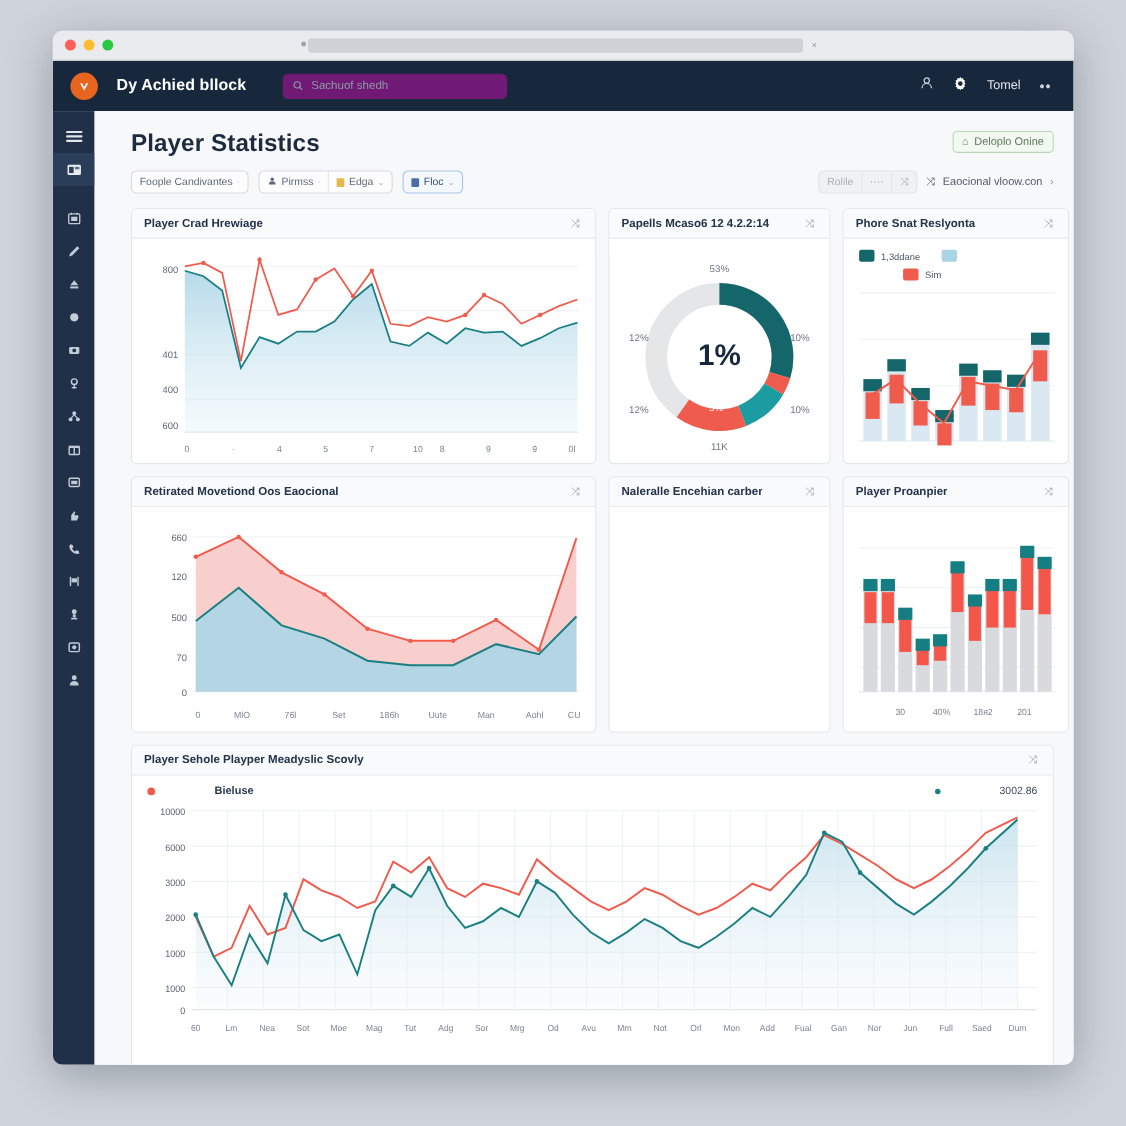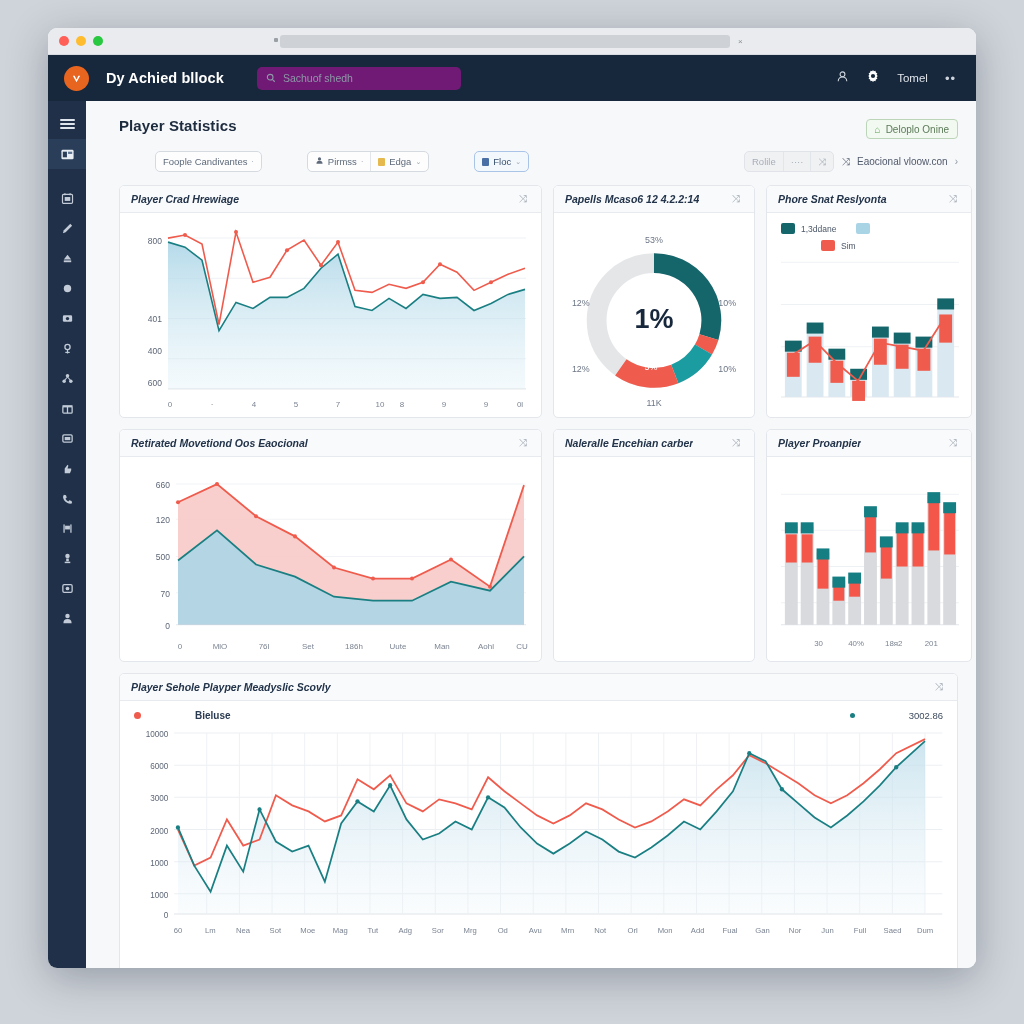--- a/index.html
+++ b/index.html
@@ -104,41 +104,41 @@
   }
   .side-item.active { background: #2b3e59; }
   .side-item svg { display: block; }
   .side-gap { height: 14px; }
   
   .main {
     flex: 1 1 auto; background: #f7f8fa; overflow: hidden;
     display: flex; flex-direction: column; min-width: 0;
   }
   .page-title {
-    font-size: 15px; font-weight: bold; color: #1d2b3e;
+    font-size: 22px; font-weight: bold; color: #1d2b3e;
     padding: 16px 0 0 33px; letter-spacing: .1px;
   }
   .title-row { display: flex; align-items: flex-start; }
   .deploy-btn {
     margin-left: auto; margin-right: 18px; margin-top: 18px;
     border: 1px solid #bcd5b8; background: #f2f9f1;
     border-radius: 4px; height: 20px; padding: 0 8px;
     display: flex; align-items: center; gap: 5px;
     font-size: 10px; color: #5c7a58; white-space: nowrap;
   }
   .deploy-btn .hicon { color: #59a14f; font-size: 10px; }
   
   .toolbar {
     display: flex; align-items: center;
     padding: 12px 18px 0 33px; gap: 9px;
   }
   .tb-group {
     display: flex; align-items: center;
     border: 1px solid #d5dae1; border-radius: 5px;
-    background: #fdfdfe; height: 21px; overflow: hidden; margin-left: 36px;
+    background: #fdfdfe; height: 21px; overflow: hidden;
   }
   .tb-btn {
     display: flex; align-items: center; gap: 4px;
     padding: 0 7px; height: 100%;
     font-size: 9.5px; color: #5e6a7a; white-space: nowrap;
   }
   .tb-btn + .tb-btn { border-left: 1px solid #e2e6eb; }
   .tb-caret { font-size: 7px; color: #9aa4b1; }
   .tb-sq { width: 7px; height: 8px; border-radius: 1px; display:inline-block;}
   .tb-sq.blue { background: #4a6fa5; }
@@ -165,21 +165,21 @@
     display: flex; flex-direction: column;
   }
   .card-head {
     height: 27px; background: #f9fafb;
     border-bottom: 1px solid #e7eaee;
     display: flex; align-items: center; padding: 0 11px;
     flex: 0 0 auto;
   }
   .card-title {
     font-size: 10.5px; font-weight: bold; color: #22334a;
-    white-space: nowrap; overflow: hidden; text-overflow: ellipsis; font-style: italic;
+    white-space: nowrap; overflow: hidden; text-overflow: ellipsis;
   }
   .card-x {
     margin-left: auto; color: #9aa3ae; font-size: 10px;
     width: 14px; text-align: center; flex: 0 0 auto;
   }
   .card-body { flex: 1 1 auto; padding: 7px 8px 4px 8px; position: relative; }
   .h-tall { height: 204px; }
   .h-wide { height: 272px; }
   svg.chart { display: block; width: 100%; height: 100%; }
   .legend-row {

